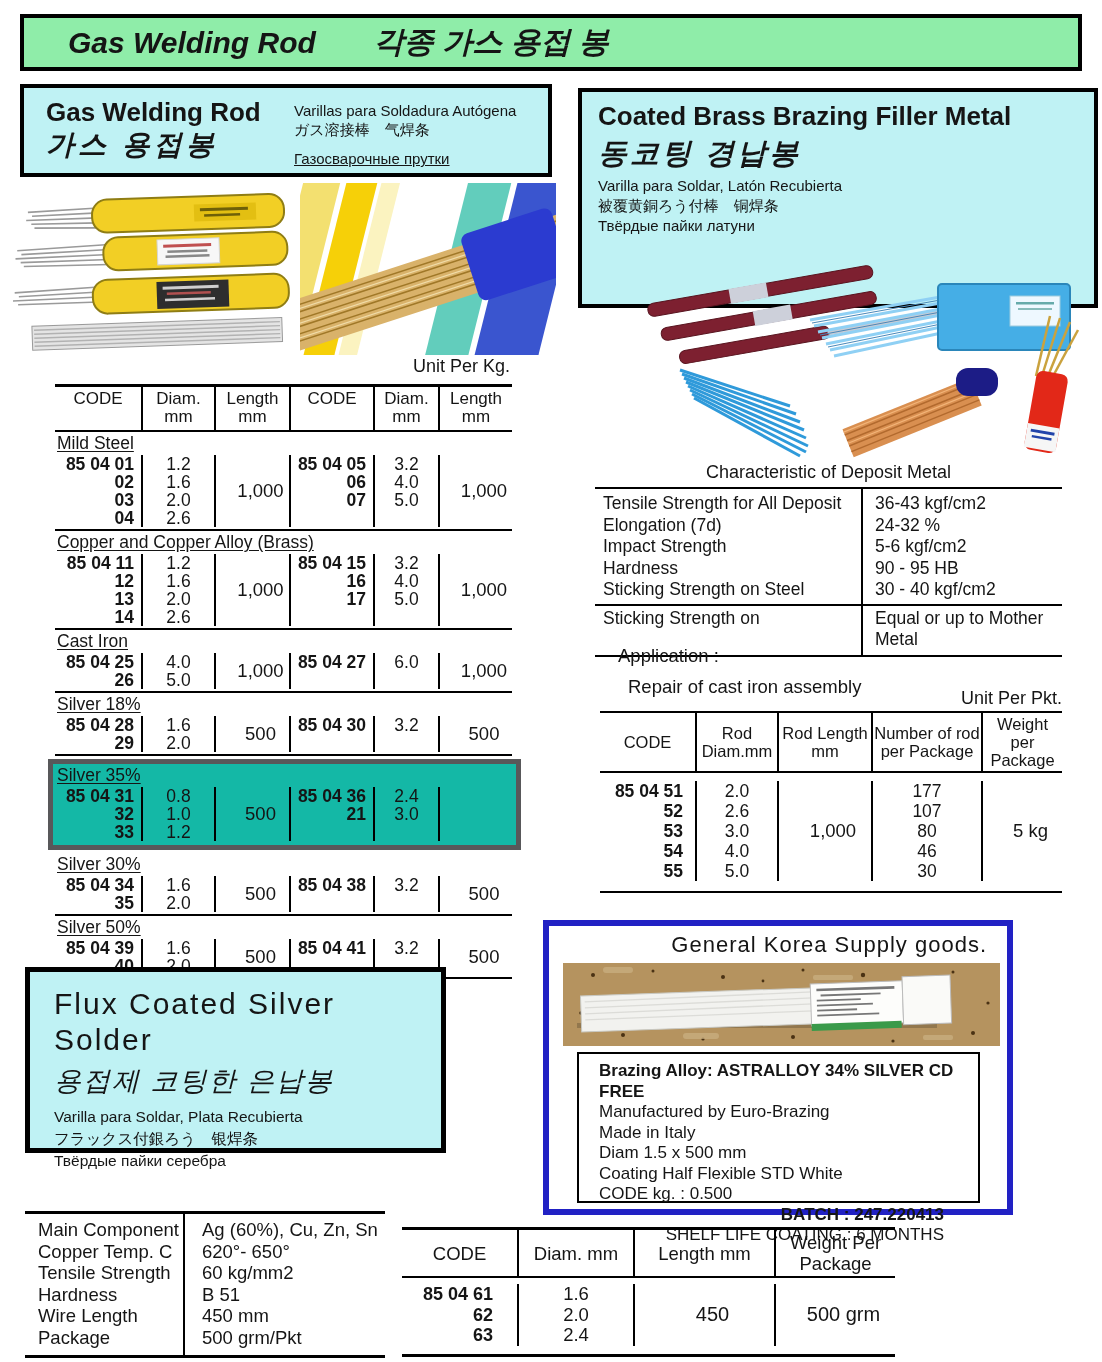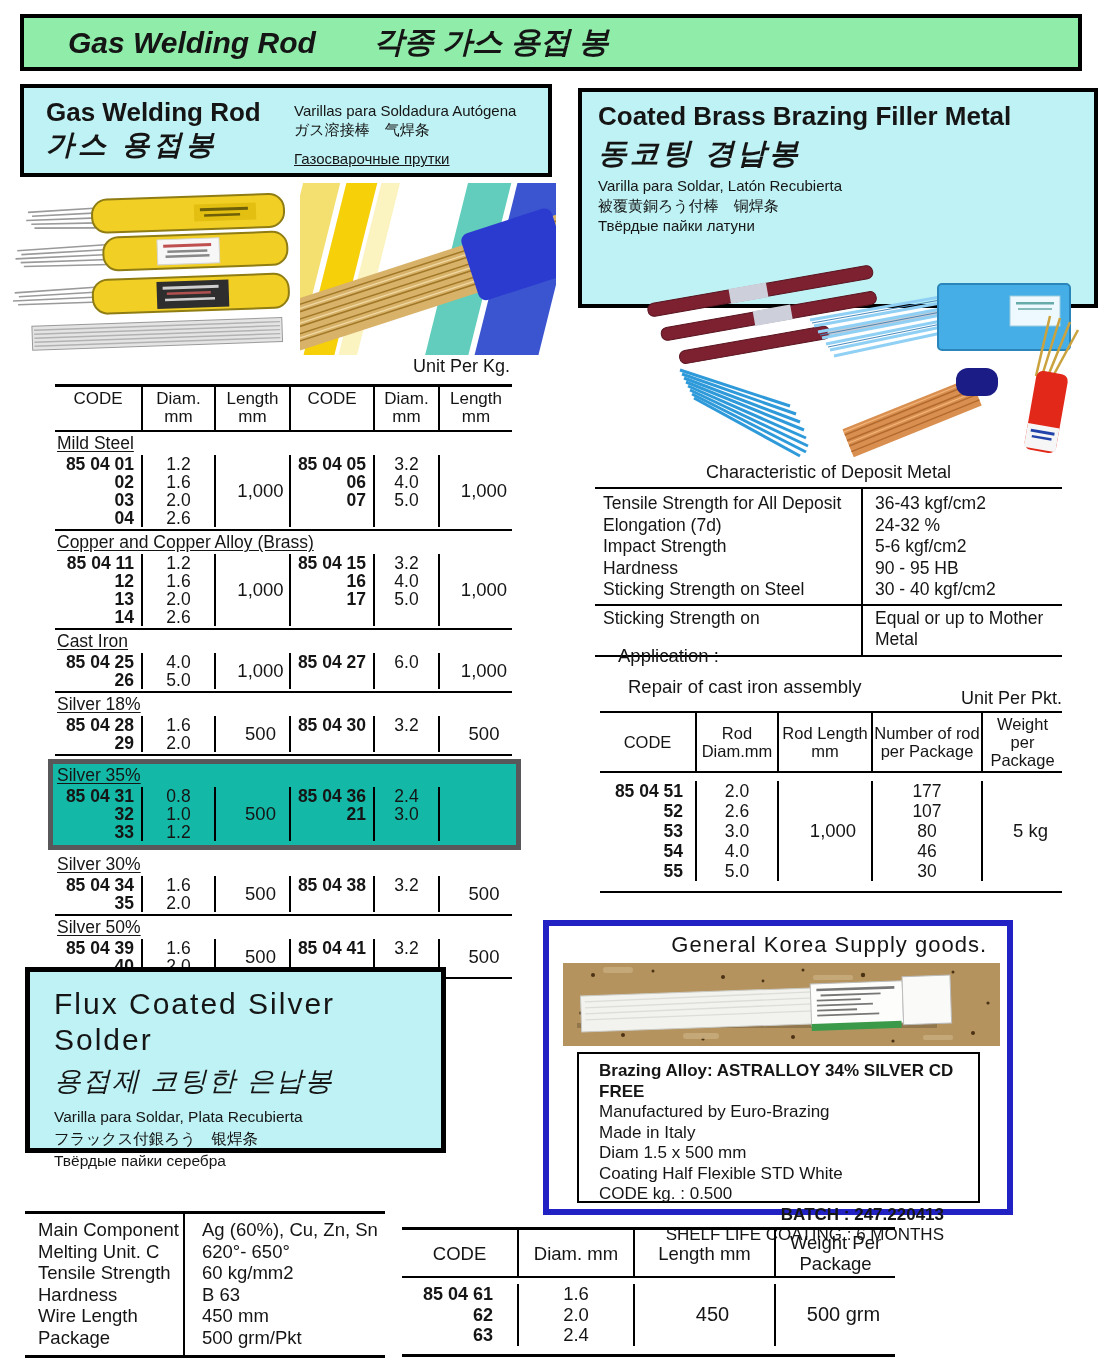--- a/index.html
+++ b/index.html
@@ -638,30 +638,30 @@
       <div>Твёрдые пайки серебра</div>
     </div>
   </div>
 
   <div class="spec-table">
       <div class="spec-row first">
         <div class="spec-label">Main Component</div>
         <div class="spec-value">Ag (60%), Cu, Zn, Sn</div>
       </div>
       <div class="spec-row">
-        <div class="spec-label">Melting Unit. C</div>
+        <div class="spec-label">Copper Temp. C</div>
         <div class="spec-value">620°- 650°</div>
       </div>
       <div class="spec-row">
         <div class="spec-label">Tensile Strength</div>
         <div class="spec-value">60 kg/mm2</div>
       </div>
       <div class="spec-row">
         <div class="spec-label">Hardness</div>
-        <div class="spec-value">B 63</div>
+        <div class="spec-value">B 51</div>
       </div>
       <div class="spec-row">
         <div class="spec-label">Wire Length</div>
         <div class="spec-value">450 mm</div>
       </div>
       <div class="spec-row last">
         <div class="spec-label">Package</div>
         <div class="spec-value">500 grm/Pkt</div>
       </div>
     </div>

